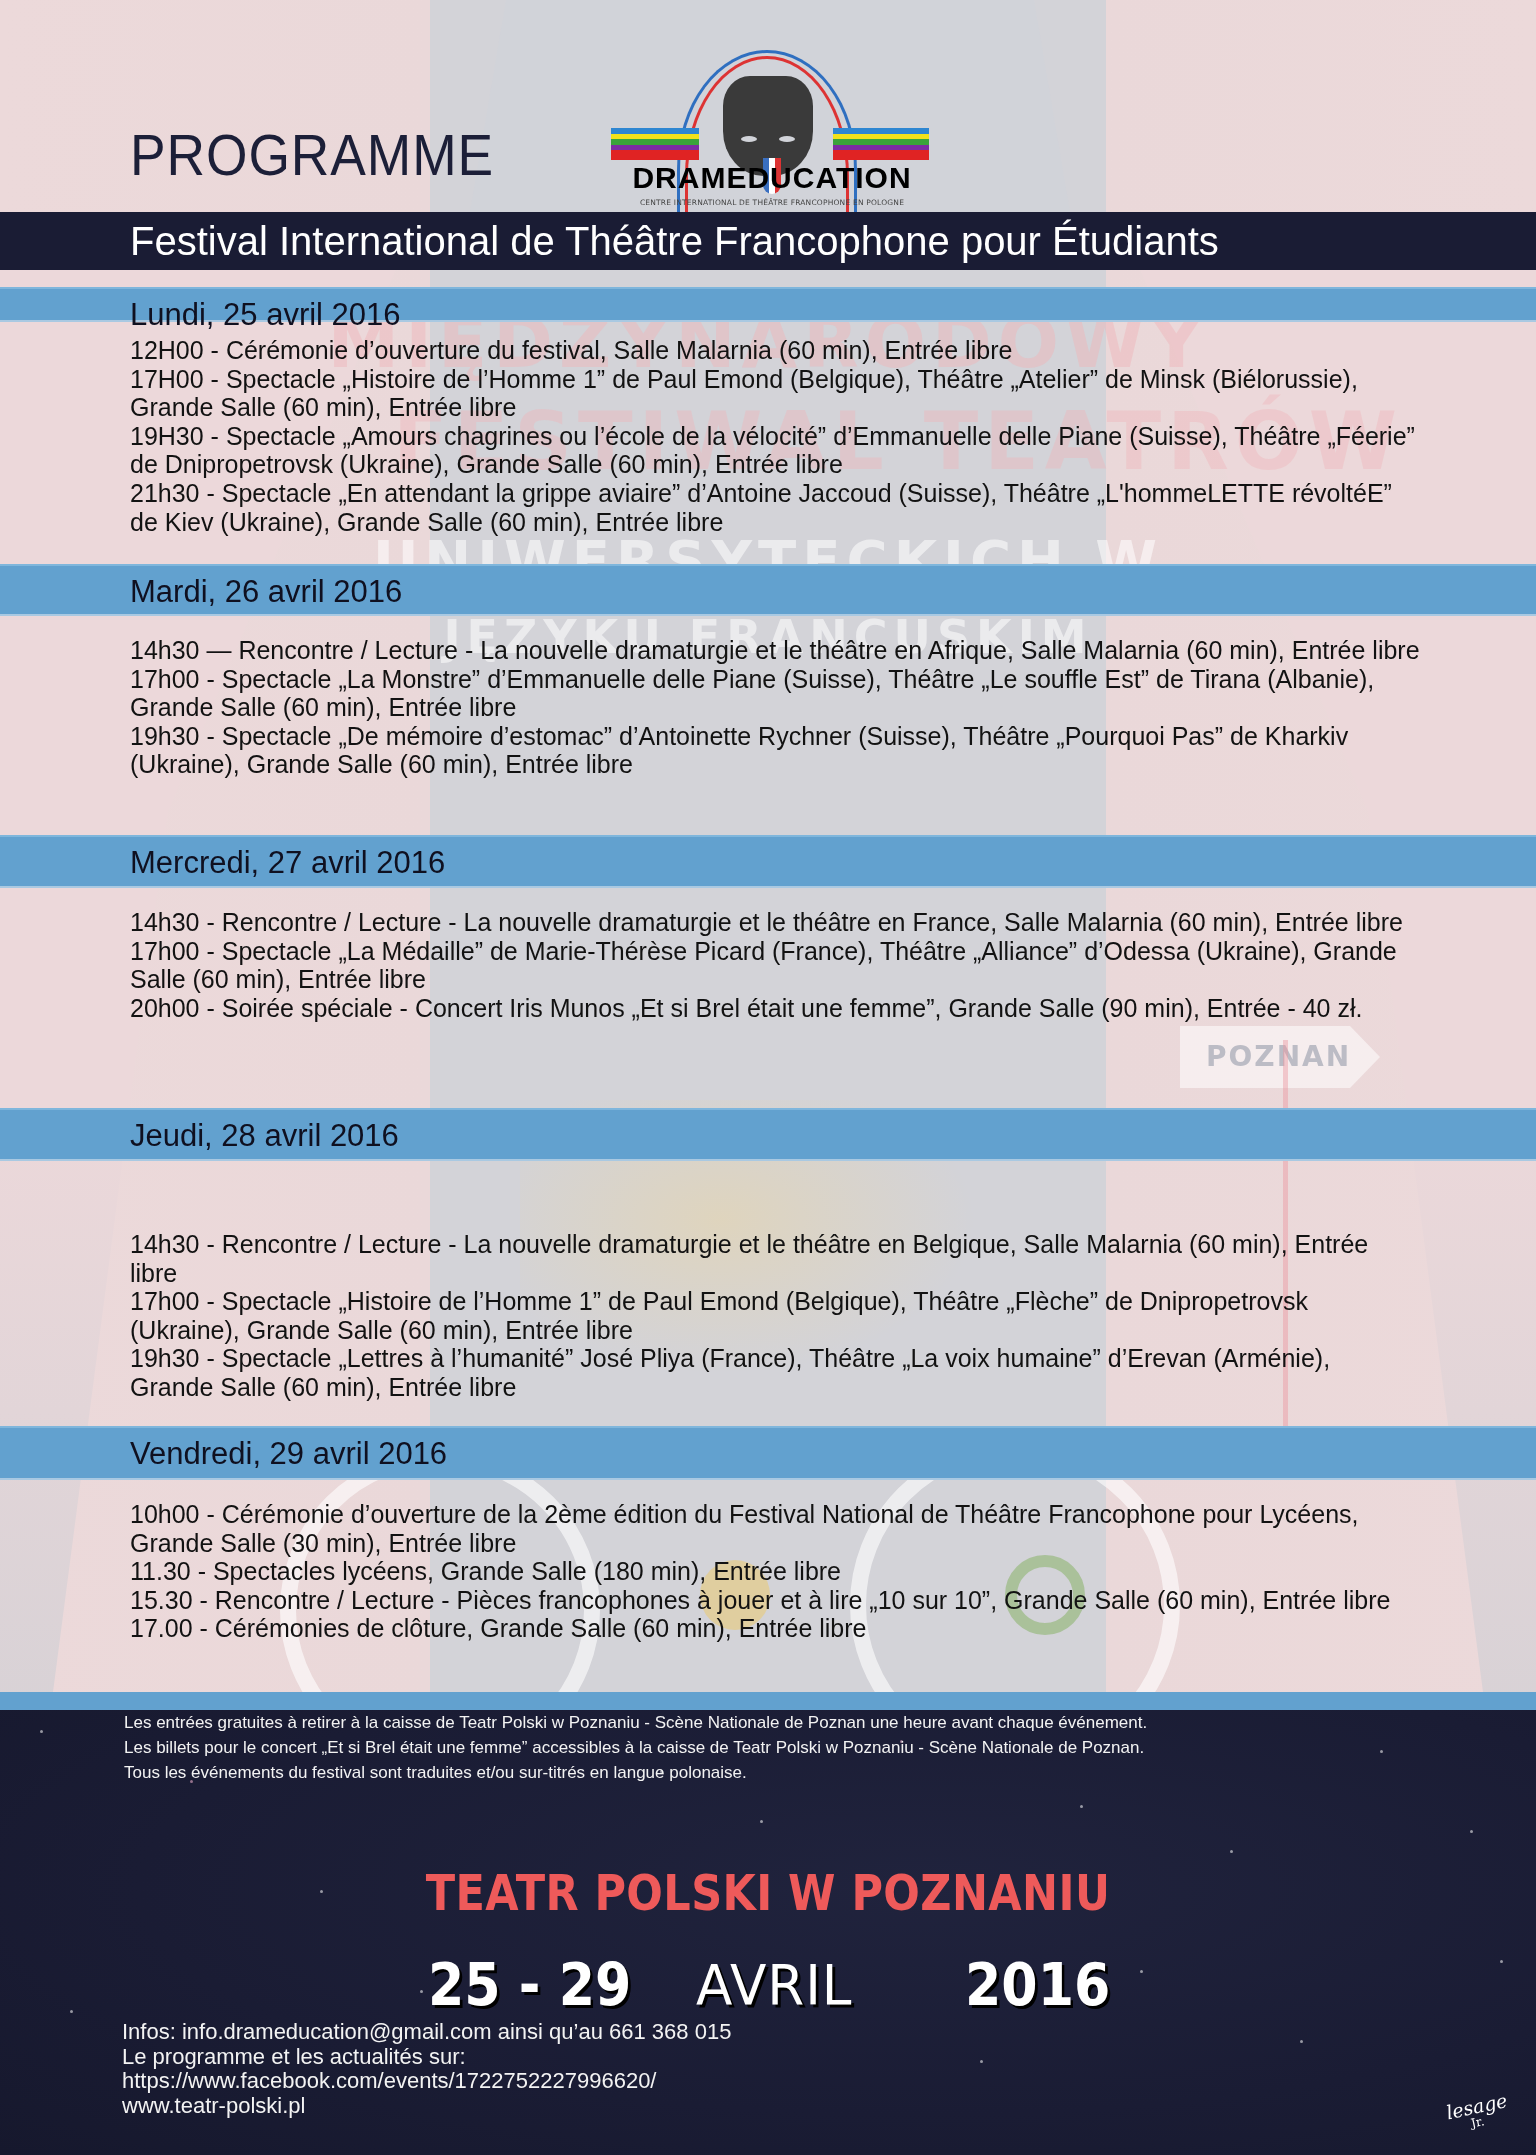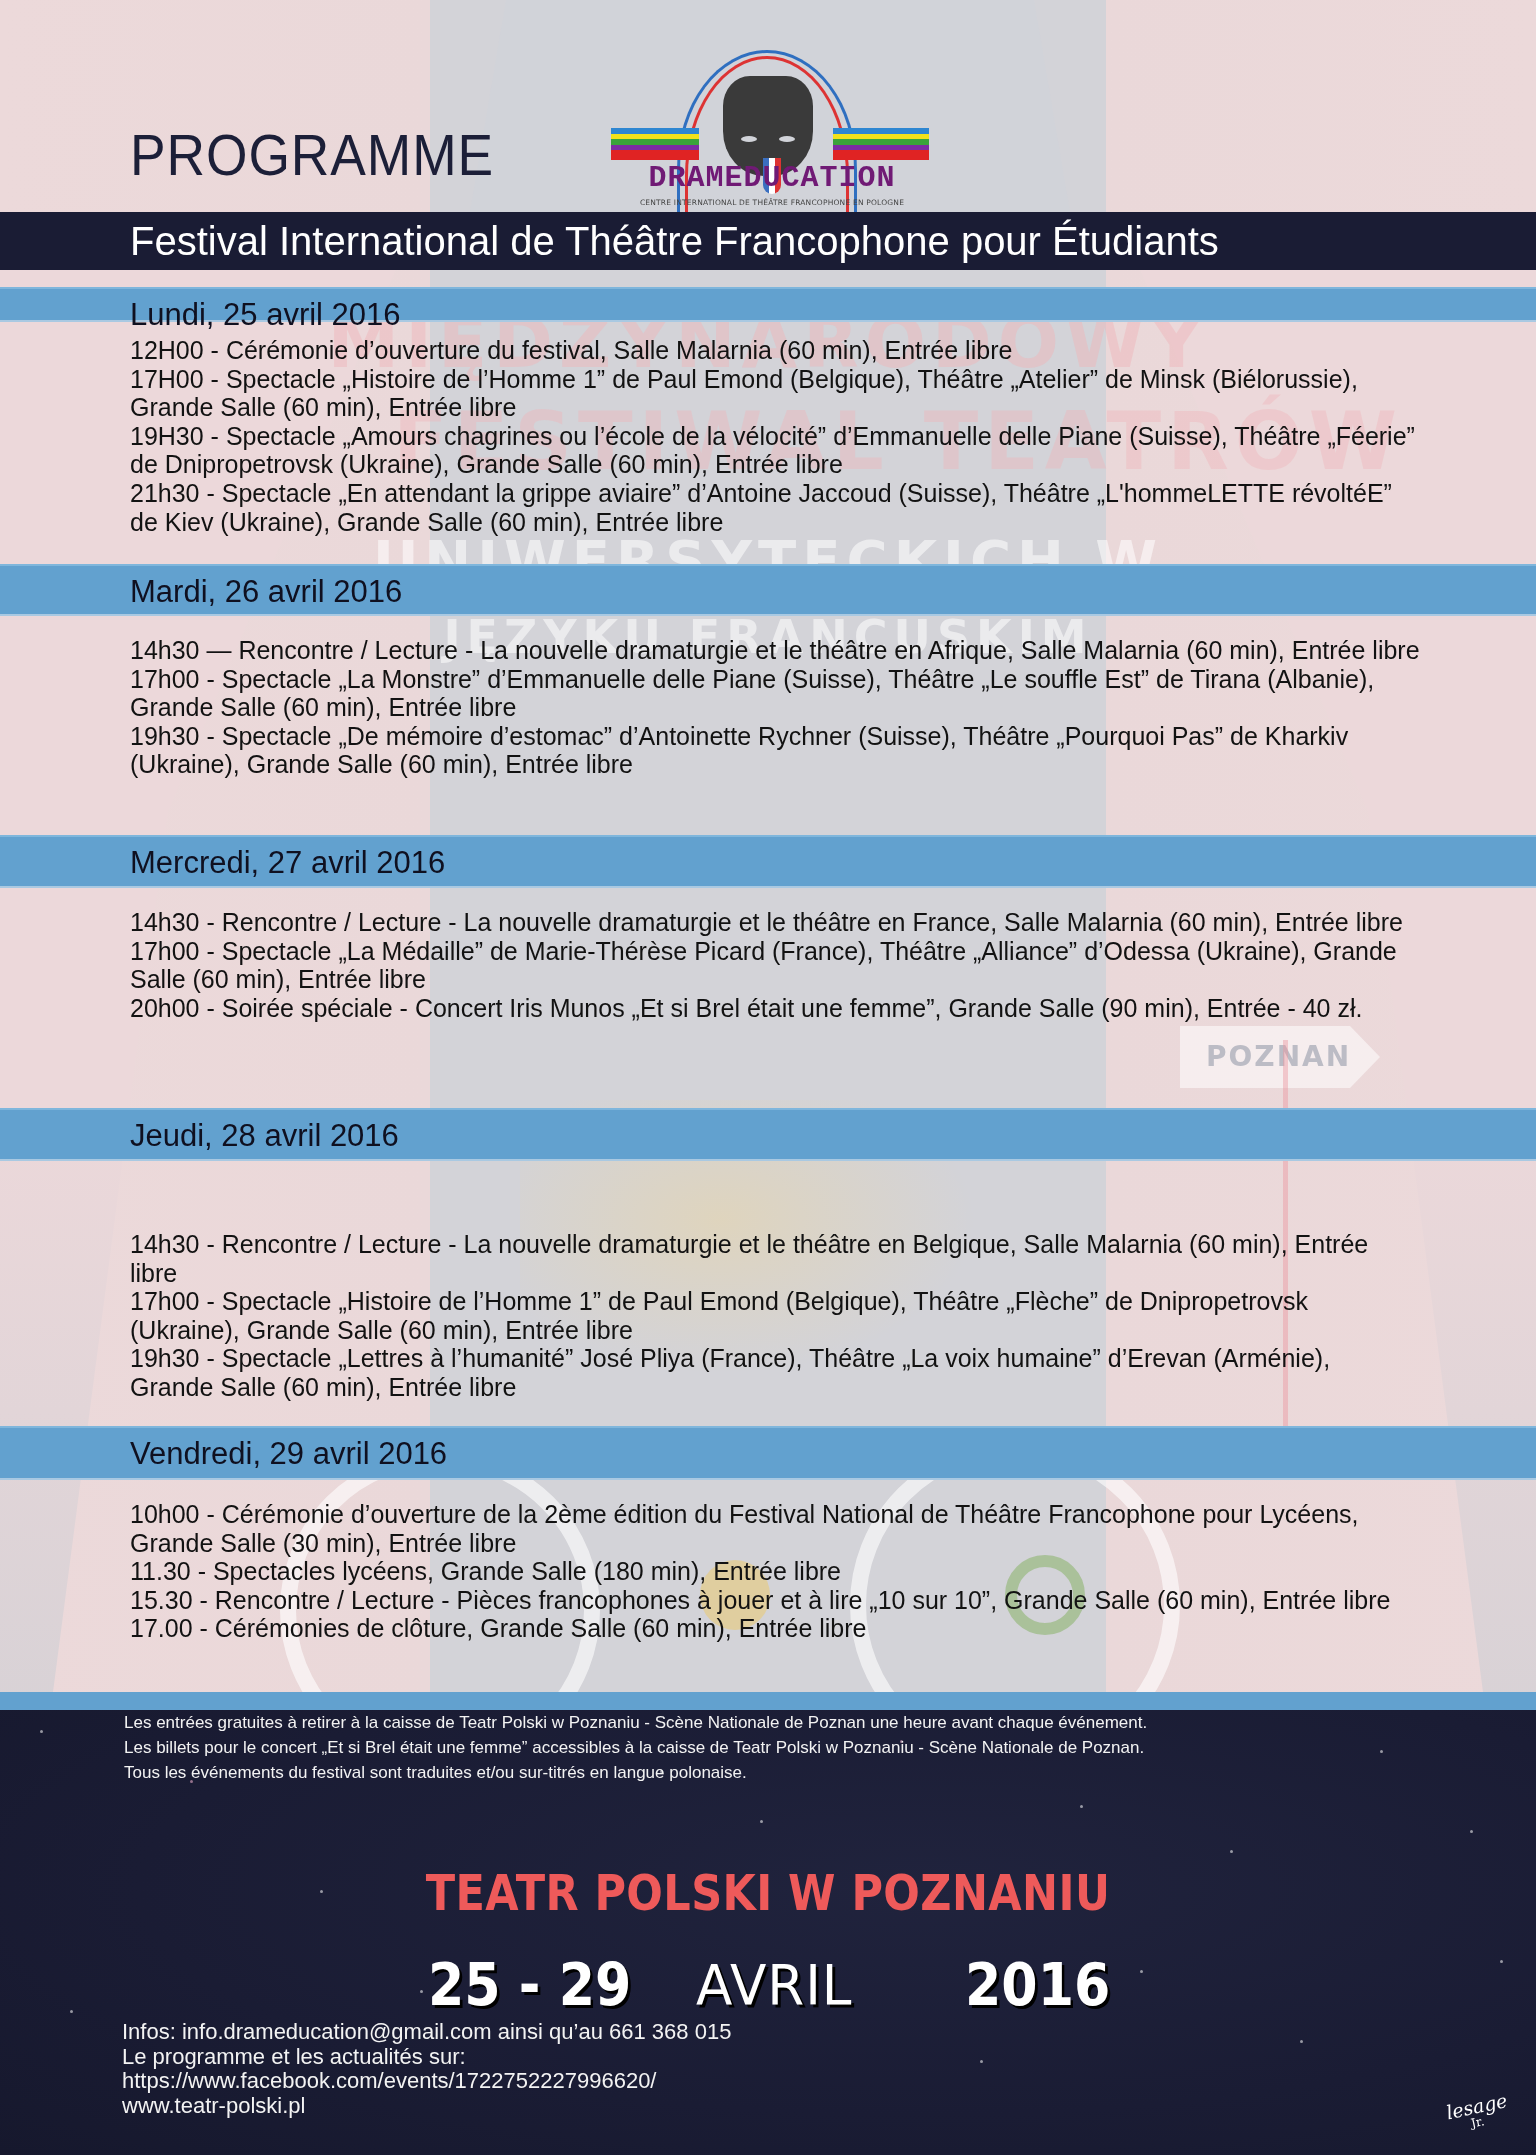--- a/index.html
+++ b/index.html
@@ -83,21 +83,21 @@
   .logo .arc.red { left: 80px; top: 8px; width: 164px; border-color: #d33; }
   .logo .mask {
     position: absolute; left: 118px; top: 28px; width: 90px; height: 100px;
     background: #3a3a3a; border-radius: 30% 30% 45% 45%;
   }
   .logo .mask-eye { position: absolute; top: 60px; width: 16px; height: 6px; background: #d1d3d9; border-radius: 50%; }
   .logo .tongue { position: absolute; left: 158px; top: 110px; width: 18px; height: 36px; border-radius: 0 0 9px 9px;
     background: linear-gradient(90deg, #3a6fc0 0 33%, #fff 33% 66%, #d33 66%); }
   .logo .wordmark {
     position: absolute; left: 12px; top: 113px; width: 310px; text-align: center;
-    font-family: Liberation Mono, monospace; font-weight: bold; font-size: 30px; color: #701a75; letter-spacing: 1px;
+    font-family: Liberation Sans, sans-serif; font-weight: bold; font-size: 30px; color: #000000; letter-spacing: 1px;
   }
   .logo .tagline {
     position: absolute; left: 12px; top: 150px; width: 310px; text-align: center;
     font-family: "DejaVu Sans", sans-serif; font-size: 7.5px; color: #444; letter-spacing: 0.2px;
   }
 
   .title-band {
     position: absolute; left: 0; top: 212px; width: 1536px; height: 58px;
     background: #1a1c34;
   }

